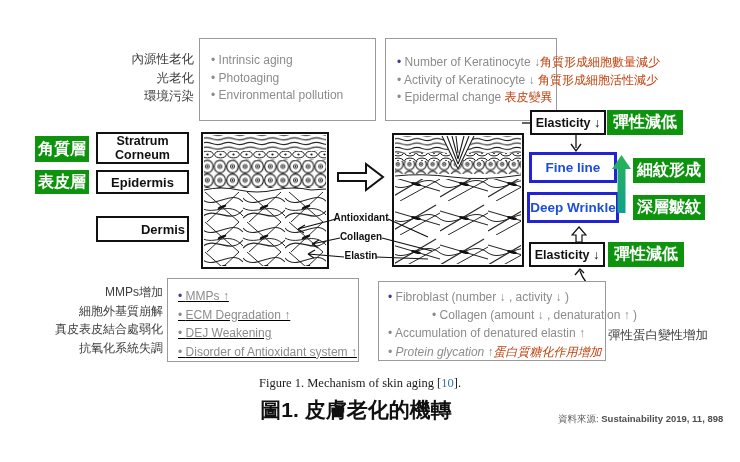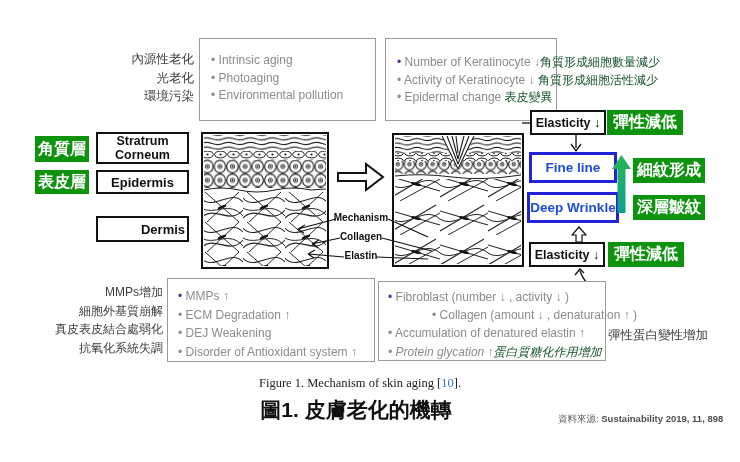--- a/index.html
+++ b/index.html
@@ -4,21 +4,21 @@
 <style>
   html,body{margin:0;padding:0;background:#fff;}
   #canvas{position:relative;width:740px;height:462px;background:#fff;overflow:hidden;
           font-family:"Liberation Sans","DejaVu Sans",sans-serif;}
   .abs{position:absolute;}
   
   .gbox{border:1.5px solid #9b9b9b;background:#fff;box-sizing:border-box;}
   .item{color:#8c8c8c;font-size:12px;line-height:17.5px;white-space:nowrap;}
   .item::before{content:"• ";color:#8c8c8c;}
   .item.first-blue::before{color:#3c3c9c;}
-  .zh-dark{color:#14532d;}
+  .zh-dark{color:#c2410c;}
   
   .ann{color:#3d3d3d;font-size:12.5px;text-align:right;line-height:18.5px;white-space:nowrap;}
   
   .kbox{border:2.5px solid #111;background:#fff;box-sizing:border-box;display:flex;
         align-items:center;justify-content:center;font-weight:bold;color:#111;}
   .bluebox{border:3px solid #2222d6;background:#fff;box-sizing:border-box;display:flex;
         align-items:center;justify-content:center;font-weight:bold;color:#1d4ed8;font-size:13.5px;}
   .greenlab{background:#0d930d;color:#fff;font-weight:bold;display:flex;align-items:center;
         justify-content:center;white-space:nowrap;}
   .fiberlab{font-weight:bold;color:#111;font-size:10px;text-align:center;white-space:nowrap;}
@@ -137,21 +137,21 @@
   <svg class="abs" style="left:288px;top:206px;" width="156" height="62" viewBox="0 0 156 62">
     <g stroke="#111" stroke-width="1.2" fill="none">
       <path d="M48 13 L10 23 M10 23 L17 19 M10 23 L16 27"></path>
       <path d="M100 13 L140 31"></path>
       <path d="M52 32 L24 38 M24 38 L31 34 M24 38 L30 42"></path>
       <path d="M94 32 L144 45"></path>
       <path d="M56 51 L20 48 M20 48 L27 44 M20 48 L26 52"></path>
       <path d="M88 51 L140 53"></path>
     </g>
   </svg>
-  <div class="abs fiberlab" style="left:330px;top:212px;width:62px;">Mechanism</div>
+  <div class="abs fiberlab" style="left:330px;top:212px;width:62px;">Antioxidant</div>
   <div class="abs fiberlab" style="left:330px;top:231px;width:62px;">Collagen</div>
   <div class="abs fiberlab" style="left:330px;top:250px;width:62px;">Elastin</div>
 
   <svg class="abs" style="left:522px;top:120px;" width="10" height="6" viewBox="0 0 10 6">
     <path d="M0 3 L10 3" stroke="#111" stroke-width="1.3"></path>
   </svg>
   <div class="abs kbox" style="left:530px;top:110px;width:76px;height:25px;font-size:12.5px;">Elasticity ↓</div>
   <div class="abs greenlab" style="left:607px;top:110px;width:76px;height:25px;font-size:16px;">彈性減低</div>
 
   <svg class="abs" style="left:569px;top:135px;" width="14" height="18" viewBox="0 0 14 18">
@@ -185,21 +185,21 @@
     <path d="M14 15 Q10 10 8 4 M3 8 L8 2 L12 6" fill="none" stroke="#111" stroke-width="1.3"></path>
   </svg>
 
   <div class="abs ann" style="left:20px;top:283px;width:143px;font-size:12px;">
     <div>MMPs增加</div>
     <div>細胞外基質崩解</div>
     <div>真皮表皮結合處弱化</div>
     <div>抗氧化系統失調</div>
   </div>
 
-  <div class="abs gbox" style="left:167px;top:278px;width:208px;height:84px;padding:8px 0 12px 10px;">
+  <div class="abs gbox" style="left:167px;top:278px;width:192px;height:84px;padding:8px 0 12px 10px;text-decoration:underline;">
     <div class="item first-blue" style="line-height:18.5px;">MMPs ↑</div>
     <div class="item" style="line-height:18.5px;">ECM Degradation ↑</div>
     <div class="item" style="line-height:18.5px;">DEJ Weakening</div>
     <div class="item" style="line-height:18.5px;">Disorder of Antioxidant system ↑</div>
   </div>
 
   <div class="abs gbox" style="left:378px;top:281px;width:228px;height:80px;padding:6px 0 0 9px;">
     <div class="item first-blue" style="line-height:18.2px;">
       <span>Fibroblast (number ↓ , activity ↓ )</span>
     </div>

